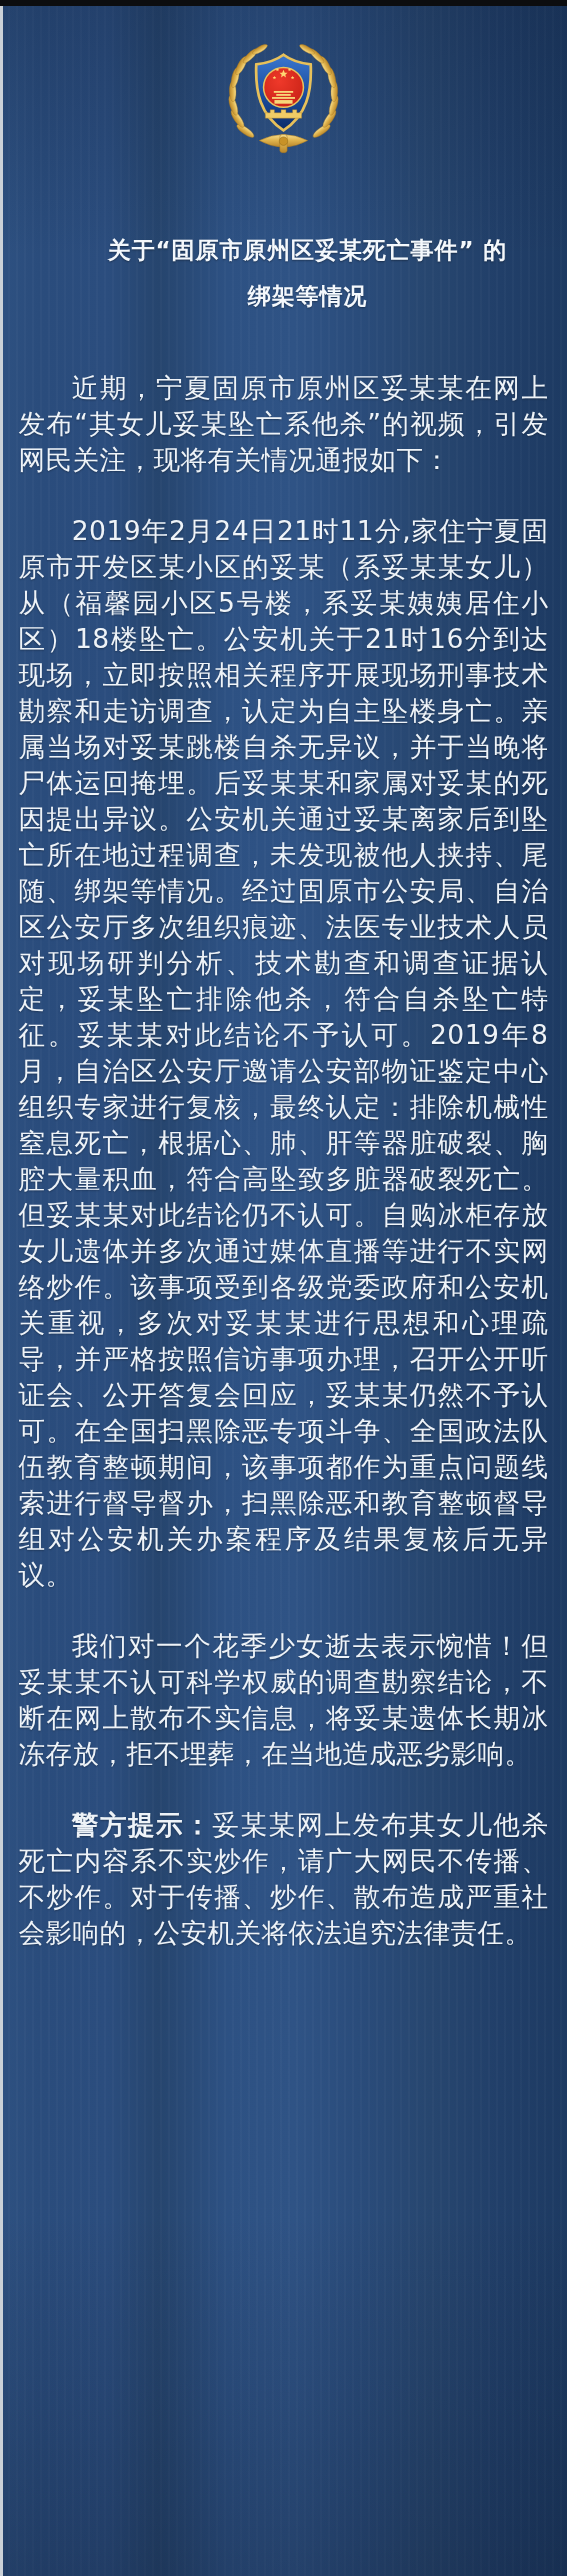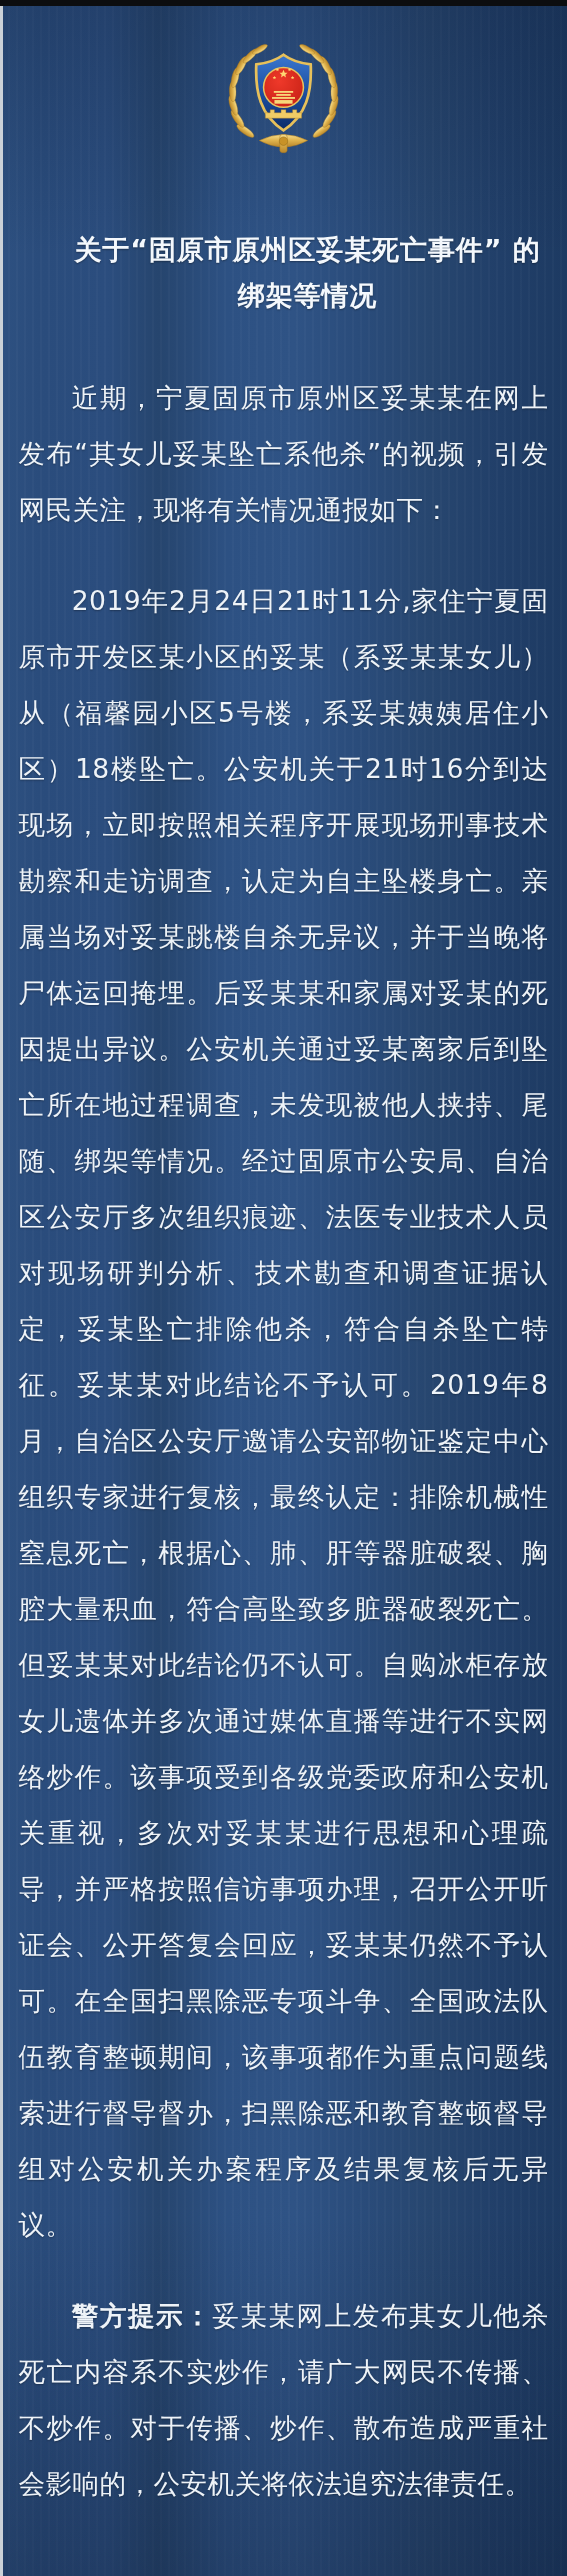--- a/index.html
+++ b/index.html
@@ -35,34 +35,34 @@
     width: 133px;
     margin: 39px auto 0;
   }
   .badge-wrap svg { display: block; width: 100%; height: auto; }
 
   .title {
     margin-top: 67px;
     text-align: center;
     color: #f4f8fc;
     font-weight: bold;
-    font-size: 27px;
+    font-size: 23px;
     line-height: 46px;
     letter-spacing: 0.9px;
     text-shadow: 0 0.9px 1.8px rgba(0,0,0,.35);
     padding-left: 48px;
   }
 
   .content {
     padding: 51px 18.6px 0;
   }
   .para {
     color: #eef3f8;
     font-size: 26.6px;
-    line-height: 56px;
+    line-height: 36px;
     text-align: justify;
     text-indent: 2em;
     margin-bottom: 35px;
     letter-spacing: 0.4px;
     text-shadow: 0 0.9px 1.8px rgba(0,0,0,.3);
   }
   .para:last-child { margin-bottom: 0; }
   .tip-label { font-weight: bold; }
 </style>
 </head>
@@ -140,17 +140,18 @@
   </div>
 
   <h1 class="title">
     <span>关于“固原市原州区妥某死亡事件” 的</span><br>
     <span>绑架等情况</span>
   </h1>
 
   <div class="content">
     <p class="para">近期，宁夏固原市原州区妥某某在网上发布“其女儿妥某坠亡系他杀”的视频，引发网民关注，现将有关情况通报如下：</p>
     <p class="para">2019年2月24日21时11分,家住宁夏固原市开发区某小区的妥某（系妥某某女儿）从（福馨园小区5号楼，系妥某姨姨居住小区）18楼坠亡。公安机关于21时16分到达现场，立即按照相关程序开展现场刑事技术勘察和走访调查，认定为自主坠楼身亡。亲属当场对妥某跳楼自杀无异议，并于当晚将尸体运回掩埋。后妥某某和家属对妥某的死因提出异议。公安机关通过妥某离家后到坠亡所在地过程调查，未发现被他人挟持、尾随、绑架等情况。经过固原市公安局、自治区公安厅多次组织痕迹、法医专业技术人员对现场研判分析、技术勘查和调查证据认定，妥某坠亡排除他杀，符合自杀坠亡特征。妥某某对此结论不予认可。2019年8月，自治区公安厅邀请公安部物证鉴定中心组织专家进行复核，最终认定：排除机械性窒息死亡，根据心、肺、肝等器脏破裂、胸腔大量积血，符合高坠致多脏器破裂死亡。但妥某某对此结论仍不认可。自购冰柜存放女儿遗体并多次通过媒体直播等进行不实网络炒作。该事项受到各级党委政府和公安机关重视，多次对妥某某进行思想和心理疏导，并严格按照信访事项办理，召开公开听证会、公开答复会回应，妥某某仍然不予认可。在全国扫黑除恶专项斗争、全国政法队伍教育整顿期间，该事项都作为重点问题线索进行督导督办，扫黑除恶和教育整顿督导组对公安机关办案程序及结果复核后无异议。</p>
+    <p class="para">我们对一个花季少女逝去表示惋惜！但妥某某不认可科学权威的调查勘察结论，不断在网上散布不实信息，将妥某遗体长期冰冻存放，拒不埋葬，在当地造成恶劣影响。</p>
     <p class="para"><b class="tip-label">警方提示：</b><span>妥某某网上发布其女儿他杀死亡内容系不实炒作，请广大网民不传播、不炒作。对于传播、炒作、散布造成严重社会影响的，公安机关将依法追究法律责任。</span></p>
   </div>
 
 </div>
 
 
 </body></html>

